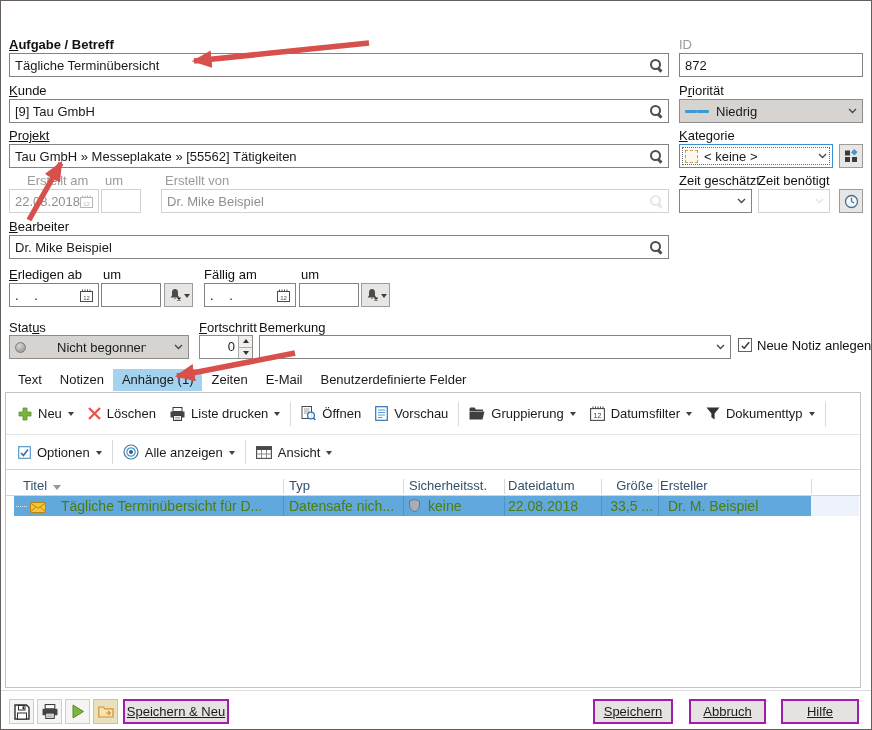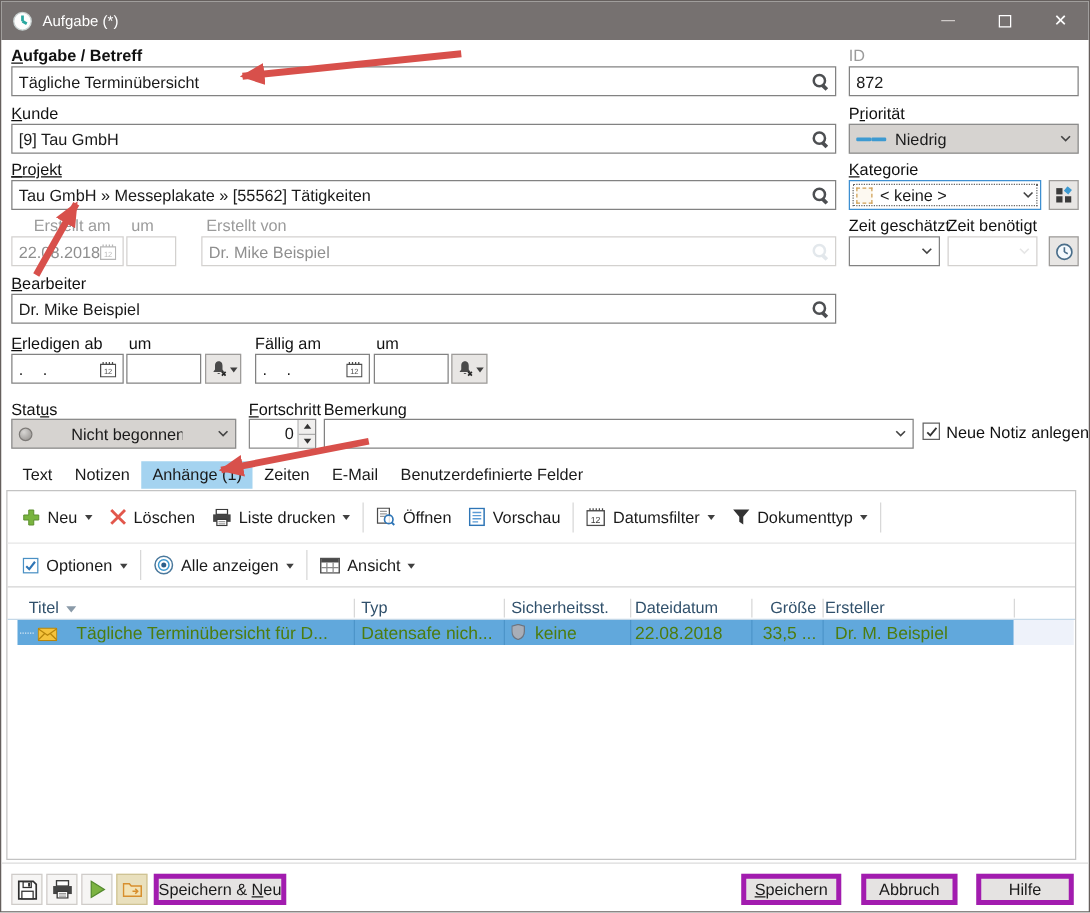--- a/index.html
+++ b/index.html
@@ -79,50 +79,32 @@
   .grow { position:relative; height:20px; color:#4d7c0f; font-size:14px; }
   .rowbg { position:absolute; left:8px; top:0; width:797px; height:20px; background:#61a8dc; }
   .rowbg2 { position:absolute; left:805px; top:0; width:48px; height:20px; background:#eef2fa; }
   .rdiv { position:absolute; top:0; width:1px; height:20px; background:#4c94c9; }
   .rcell { position:absolute; top:2px; white-space:nowrap; overflow:hidden; }
   .dots { position:absolute; top:10px; left:10px; width:11px; border-top:1px dotted #d7e8f4; }
   .sortar { width:0; height:0; border-left:4px solid transparent; border-right:4px solid transparent;
             border-top:5px solid #8a9aa8; display:inline-block; margin-left:6px; }
   
   .fsep { position:absolute; left:0; top:689px; width:100%; height:1px; background:#dcdcdc; }
-  .btn { position:absolute; height:25px; background:#e5e3e2; border:4px solid #a21caf;
-         font-size:13px; display:flex; align-items:center; justify-content:center; white-space:nowrap; }
+  .btn { position:absolute; height:25px; background:#e5e3e2; border:2px solid #a21caf;
+         font-size:13px; display:flex; align-items:center; justify-content:center; white-space:nowrap;text-decoration:underline; }
   .ibtn { position:absolute; width:25px; height:25px; background:#f6f5f4; border:1px solid #cfccc9;
           display:flex; align-items:center; justify-content:center; }
   .ibtn.amber { background:#e9e0bd; border-color:#cfc394; }
   .overlay { position:absolute; left:0; top:0; width:872px; height:730px; pointer-events:none; z-index:60; }
 </style>
 </head>
 <body>
 
 <div class="window">
 
-  <div class="titlebar">
-    <span class="ticon">
-      <svg width="16" height="16" viewBox="0 0 16 16">
-          <circle cx="8" cy="8" r="7" fill="#fdfdfd" stroke="#c9d2d1"></circle>
-          <path d="M8 8 L8 3.4 M8 8 L11.4 10" stroke="#2aa8a0" stroke-width="2.2" fill="none"></path>
-        </svg>
-    </span>
-    <span class="ttext">Aufgabe (*)</span>
-    <div class="wbtns">
-      <div class="wbtn min">
-          <span></span>
-        </div>
-      <div class="wbtn max">
-          <span></span>
-        </div>
-      <div class="wbtn close">✕</div>
-    </div>
-  </div>
 
   <div class="lbl b" style="left:8px; top:36px;"><span class="u">A</span><span>ufgabe / Betreff</span></div>
   <div class="field" style="left:8px; top:52px; width:660px;">
     <span class="txt">Tägliche Terminübersicht</span>
     <span class="icn mag"></span>
   </div>
 
   <div class="lbl" style="left:8px; top:82px;"><span class="u">K</span><span>unde</span></div>
   <div class="field" style="left:8px; top:98px; width:660px;">
     <span class="txt">[9] Tau GmbH</span>
@@ -360,20 +342,28 @@
         <span>Öffnen</span>
       </div>
       <div class="tbtn">
         <svg width="13" height="15" viewBox="0 0 13 15">
             <rect x="0.7" y="0.7" width="11.6" height="13.6" fill="#fff" stroke="#2e75b6" stroke-width="1.2"></rect>
             <path d="M3 4 h7 M3 6.5 h7 M3 9 h7 M3 11.5 h4.5" stroke="#5b9bd5" stroke-width="1.1"></path>
           </svg>
         <span>Vorschau</span>
       </div>
       <div class="tsep"></div>
+      <div class="tbtn">
+        <svg width="16" height="13" viewBox="0 0 16 13">
+            <path d="M0.5 2 C0.5 1.2 1 0.5 1.8 0.5 L5.5 0.5 L7 2.5 L14 2.5 L14 4 L0.5 4 Z" fill="#3f3f3f"></path>
+            <path d="M0.5 4.5 H15.5 L13.5 12.5 H0.5 Z" fill="#3f3f3f"></path>
+          </svg>
+        <span>Gruppierung</span>
+        <span class="dar"></span>
+      </div>
       <div class="tbtn">
         <svg width="15" height="15" viewBox="0 0 15 15">
             <path d="M3 0.5 V3.2 M5.5 0.5 V3.2 M8 0.5 V3.2 M10.5 0.5 V3.2 M13 0.5 V3.2" stroke="#4a4a4a" fill="none"></path>
             <rect x="0.6" y="2.6" width="13.8" height="11.8" fill="#fff" stroke="#4a4a4a" stroke-width="1.1"></rect>
             <text x="7.5" y="12" font-size="7" text-anchor="middle" fill="#3a3a3a" font-family="Liberation Sans, sans-serif">12</text>
           </svg>
         <span>Datumsfilter</span>
         <span class="dar"></span>
       </div>
       <div class="tbtn">

